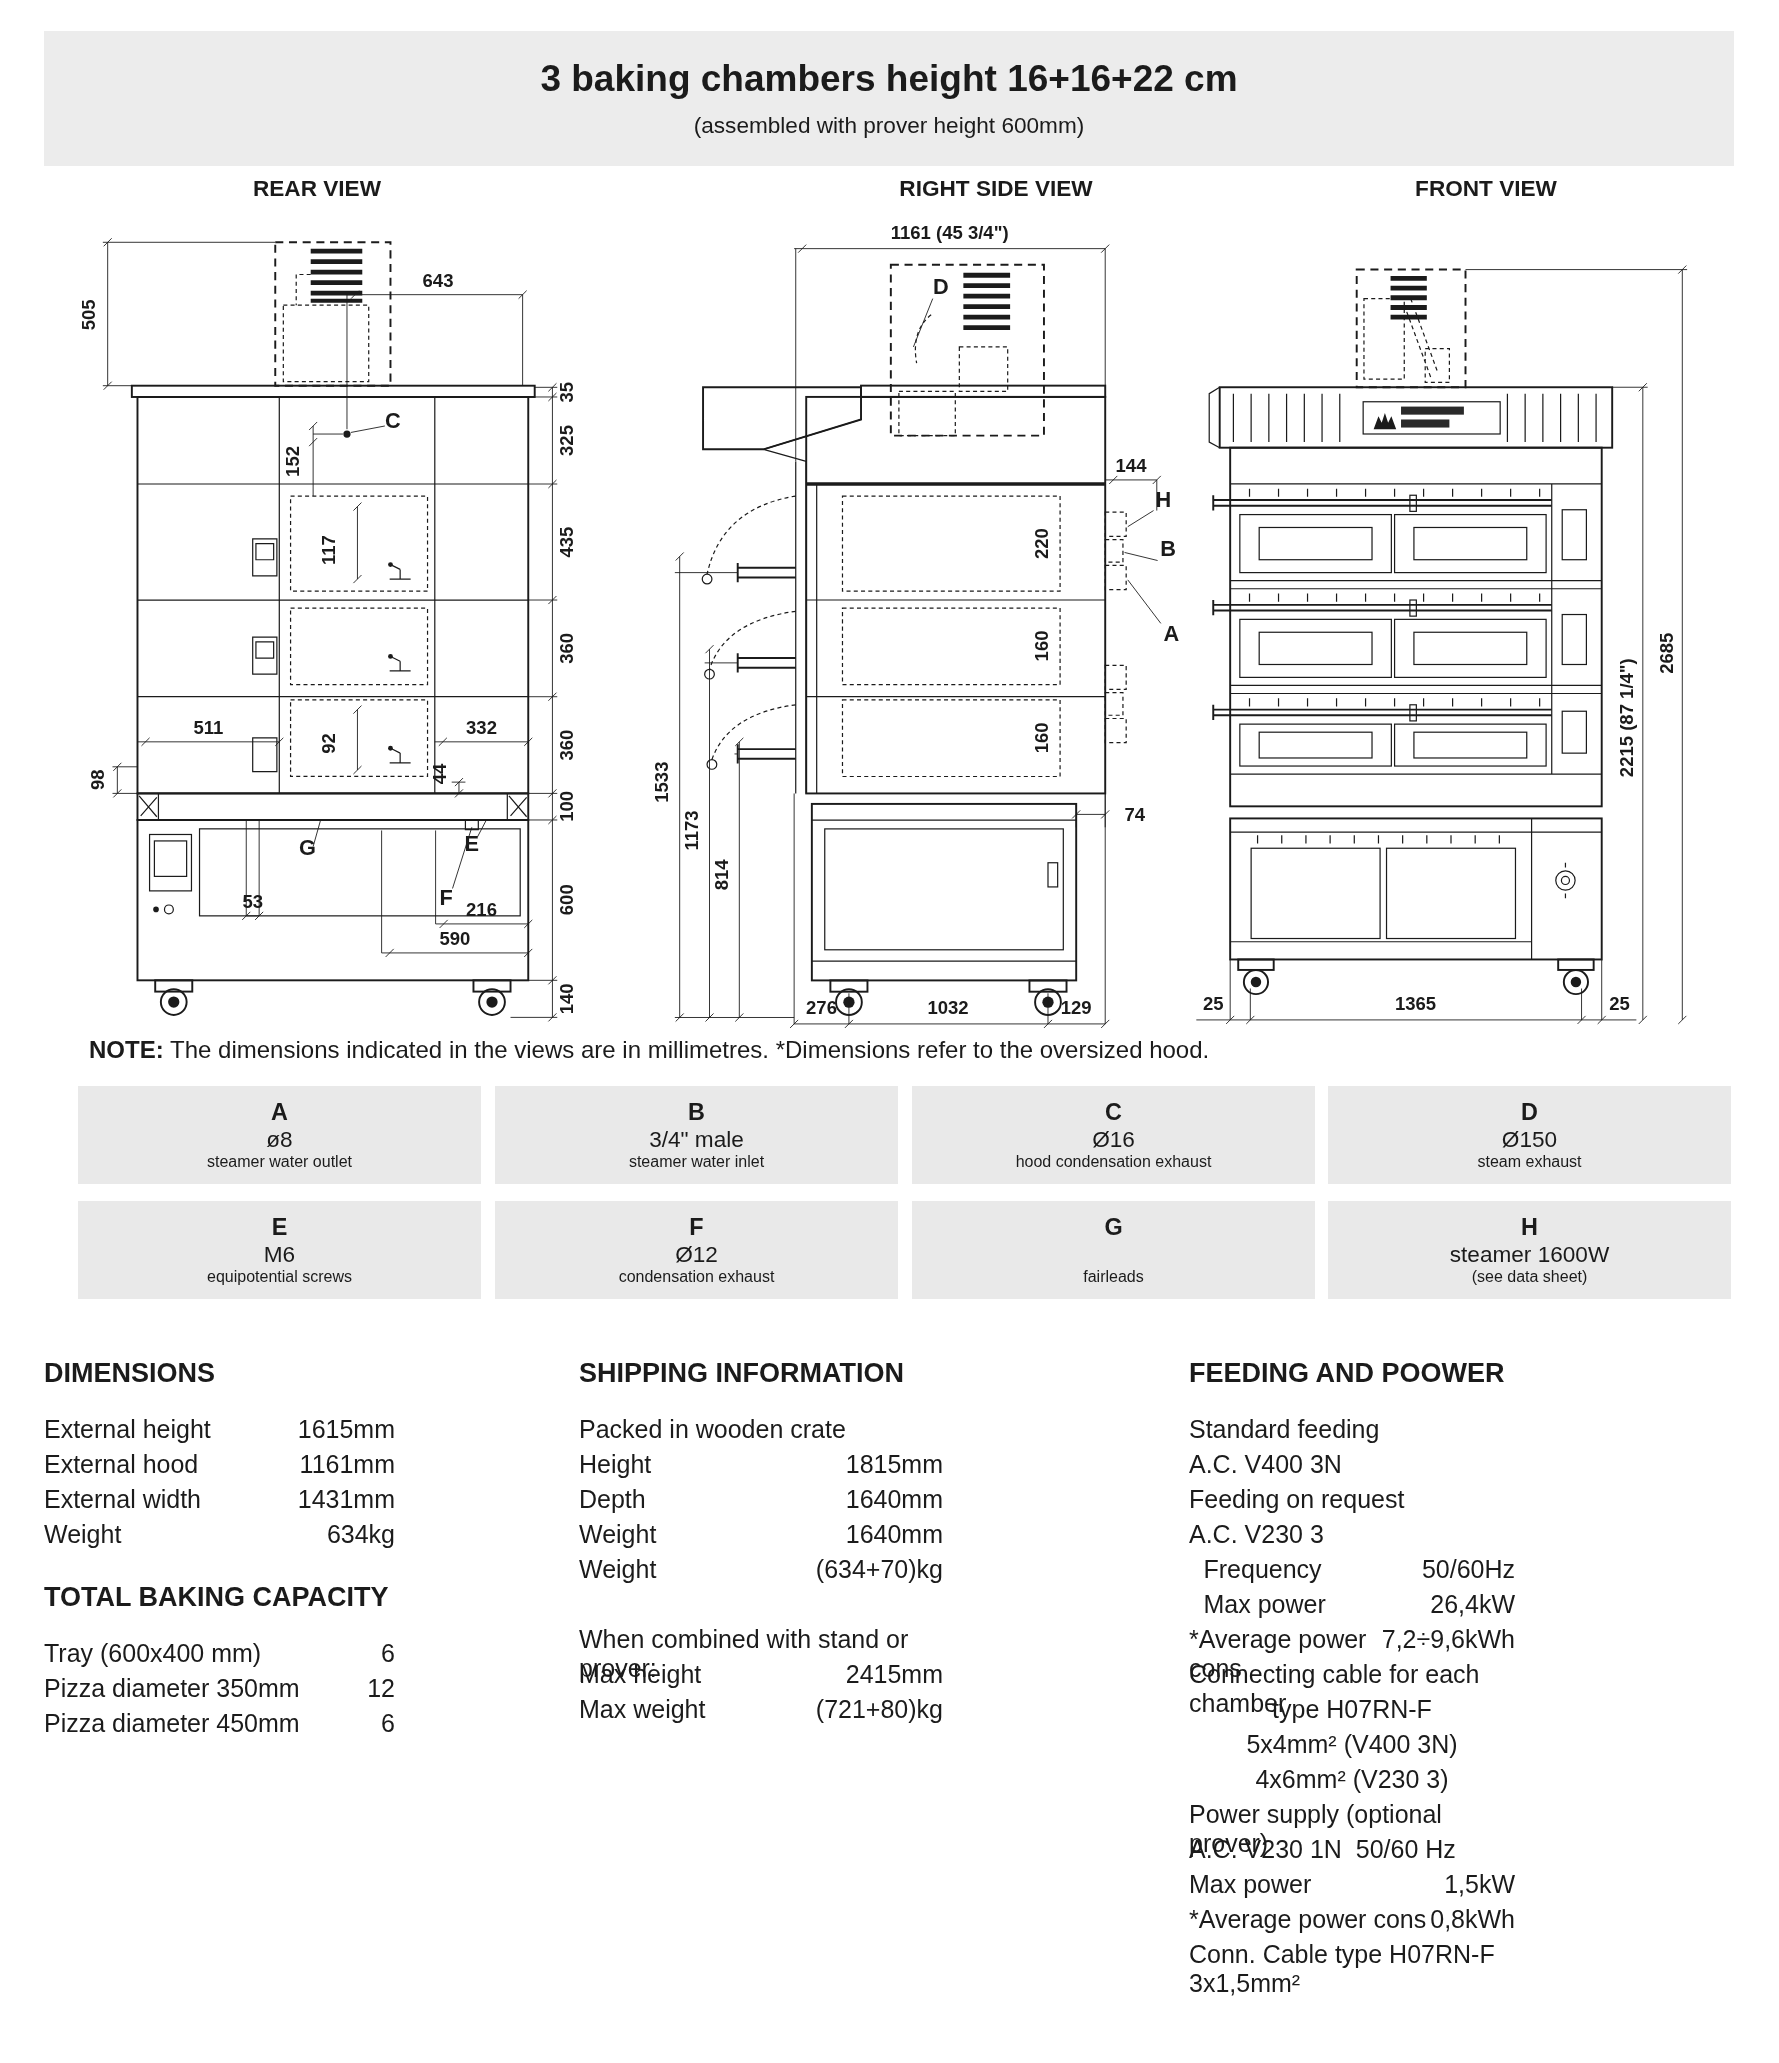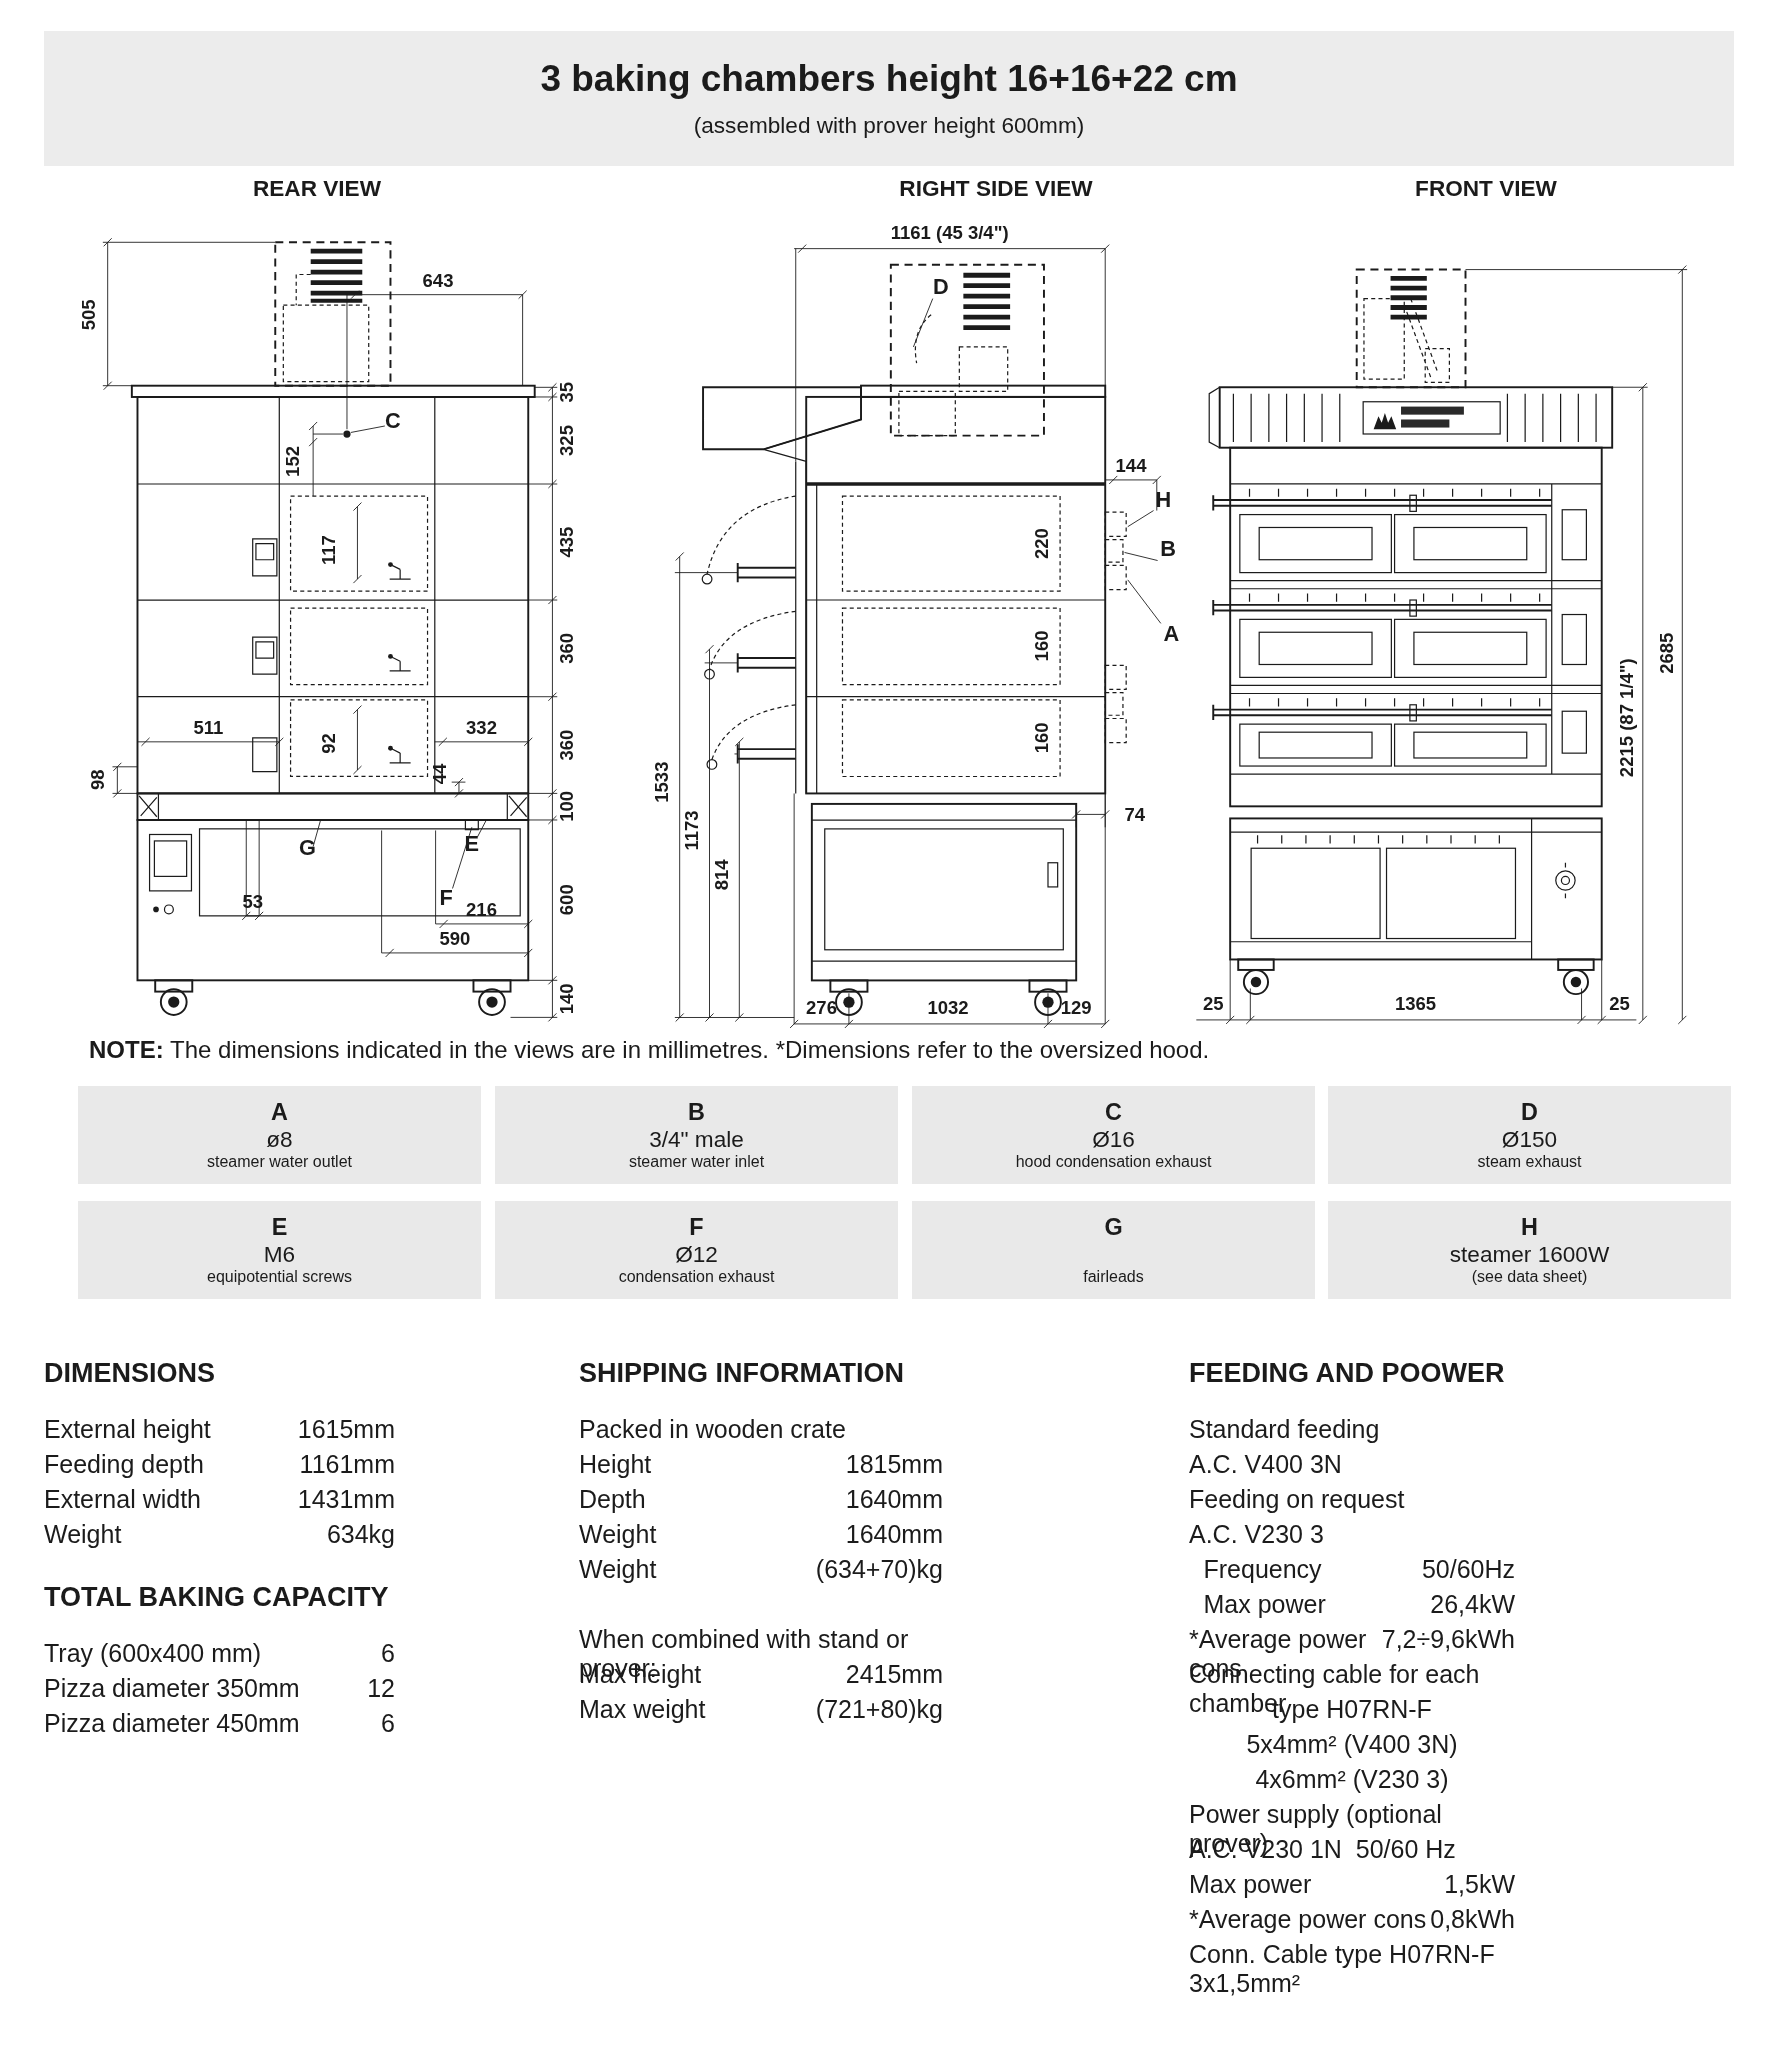--- a/index.html
+++ b/index.html
@@ -319,21 +319,21 @@
   <div class="lcell" style="left:1328px;top:1201px">
     <div class="lkey">H</div>
     <div class="lval">steamer 1600W</div>
     <div class="ldesc">(see data sheet)</div>
   </div>
 </div>
 
 <div class="scol" id="col1">
   <div class="stitle">DIMENSIONS</div>
   <div class="sline"><span>External height</span><span>1615mm</span></div>
-  <div class="sline"><span>Feeding depth</span><span>1161mm</span></div>
+  <div class="sline"><span>External hood</span><span>1161mm</span></div>
   <div class="sline"><span>External width</span><span>1431mm</span></div>
   <div class="sline"><span>Weight</span><span>634kg</span></div>
   <div class="gap34"></div>
   <div class="stitle">TOTAL BAKING CAPACITY</div>
   <div class="sline"><span>Tray (600x400 mm)</span><span>6</span></div>
   <div class="sline"><span>Pizza diameter 350mm</span><span>12</span></div>
   <div class="sline"><span>Pizza diameter 450mm</span><span>6</span></div>
 </div>
 
 <div class="scol" id="col2">

